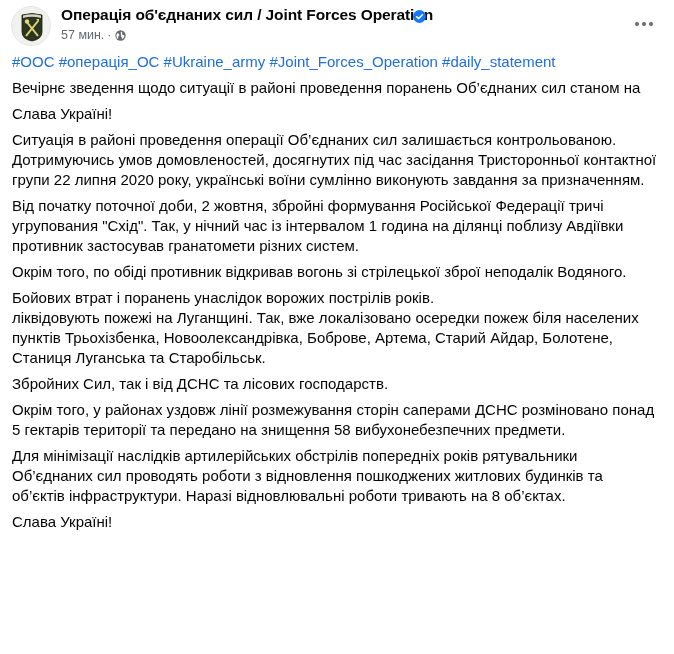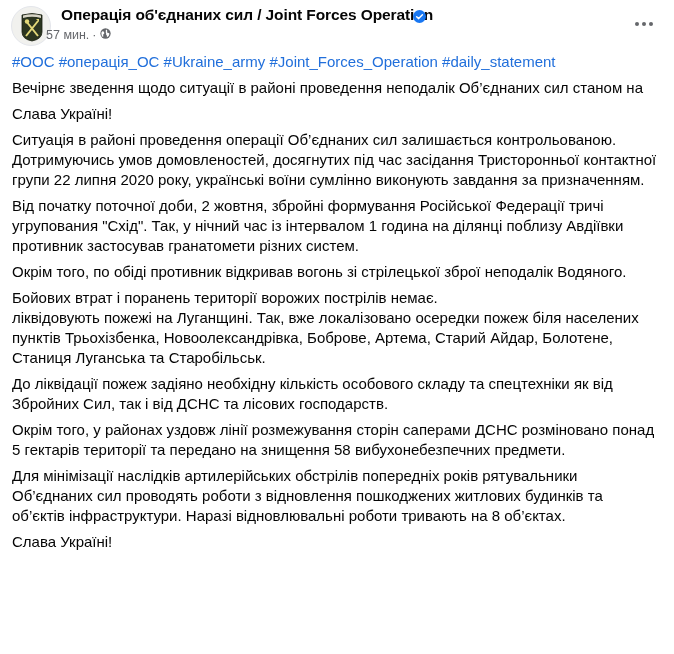--- a/index.html
+++ b/index.html
@@ -58,26 +58,27 @@
     }
     .verified {
       position: absolute;
       left: 413px;
       top: 10px;
       width: 13px;
       height: 13px;
     }
     .meta {
       position: absolute;
-      left: 46px;
+      left: 61px;
       top: 28px;
       font-size: 12.5px;
       color: #65676b;
       white-space: nowrap;
       display: flex;
+      align-items: center;
     }
     .meta .sep {
       margin: 0 3px;
     }
     .globe {
       width: 11px;
       height: 11px;
       display: inline-block;
     }
     .more-button {
@@ -168,21 +169,21 @@
   <div class="body">
     <p class="hashtags">
       <a>#ООС</a>
       <a>#операція_ОС</a>
       <a>#Ukraine_army</a>
       <a>#Joint_Forces_Operation</a>
       <a>#daily_statement</a>
     </p>
 
     <p>
-      <span class="line">Вечірнє зведення щодо ситуації в районі проведення неподалік Об’єднаних сил станом на</span>
+      <span class="line">Вечірнє зведення щодо ситуації в районі проведення поранень Об’єднаних сил станом на</span>
     </p>
 
     <p>
       <span class="line">Слава Україні!</span>
     </p>
 
     <p>
       <span class="line">Ситуація в районі проведення операції Об’єднаних сил залишається контрольованою.</span>
       <span class="line">Дотримуючись умов домовленостей, досягнутих під час засідання Тристоронньої контактної</span>
       <span class="line">групи 22 липня 2020 року, українські воїни сумлінно виконують завдання за призначенням.</span>
@@ -192,28 +193,27 @@
       <span class="line">Від початку поточної доби, 2 жовтня, збройні формування Російської Федерації тричі</span>
       <span class="line">угрупования "Схід". Так, у нічний час із інтервалом 1 година на ділянці поблизу Авдіївки</span>
       <span class="line">противник застосував гранатомети різних систем.</span>
     </p>
 
     <p>
       <span class="line">Окрім того, по обіді противник відкривав вогонь зі стрілецької зброї неподалік Водяного.</span>
     </p>
 
     <p>
-      <span class="line">Бойових втрат і поранень території ворожих пострілів немає.</span>
+      <span class="line">Бойових втрат і поранень унаслідок ворожих пострілів років.</span>
       <span class="line">ліквідовують пожежі на Луганщині. Так, вже локалізовано осередки пожеж біля населених</span>
       <span class="line">пунктів Трьохізбенка, Новоолександрівка, Боброве, Артема, Старий Айдар, Болотене,</span>
       <span class="line">Станиця Луганська та Старобільськ.</span>
     </p>
 
     <p>
-      <span class="line">До ліквідації пожеж задіяно необхідну кількість особового складу та спецтехніки як від</span>
       <span class="line">Збройних Сил, так і від ДСНС та лісових господарств.</span>
     </p>
 
     <p>
       <span class="line">Окрім того, у районах уздовж лінії розмежування сторін саперами ДСНС розміновано понад</span>
       <span class="line">5 гектарів території та передано на знищення 58 вибухонебезпечних предмети.</span>
     </p>
 
     <p>
       <span class="line">Для мінімізації наслідків артилерійських обстрілів попередніх років рятувальники</span>

